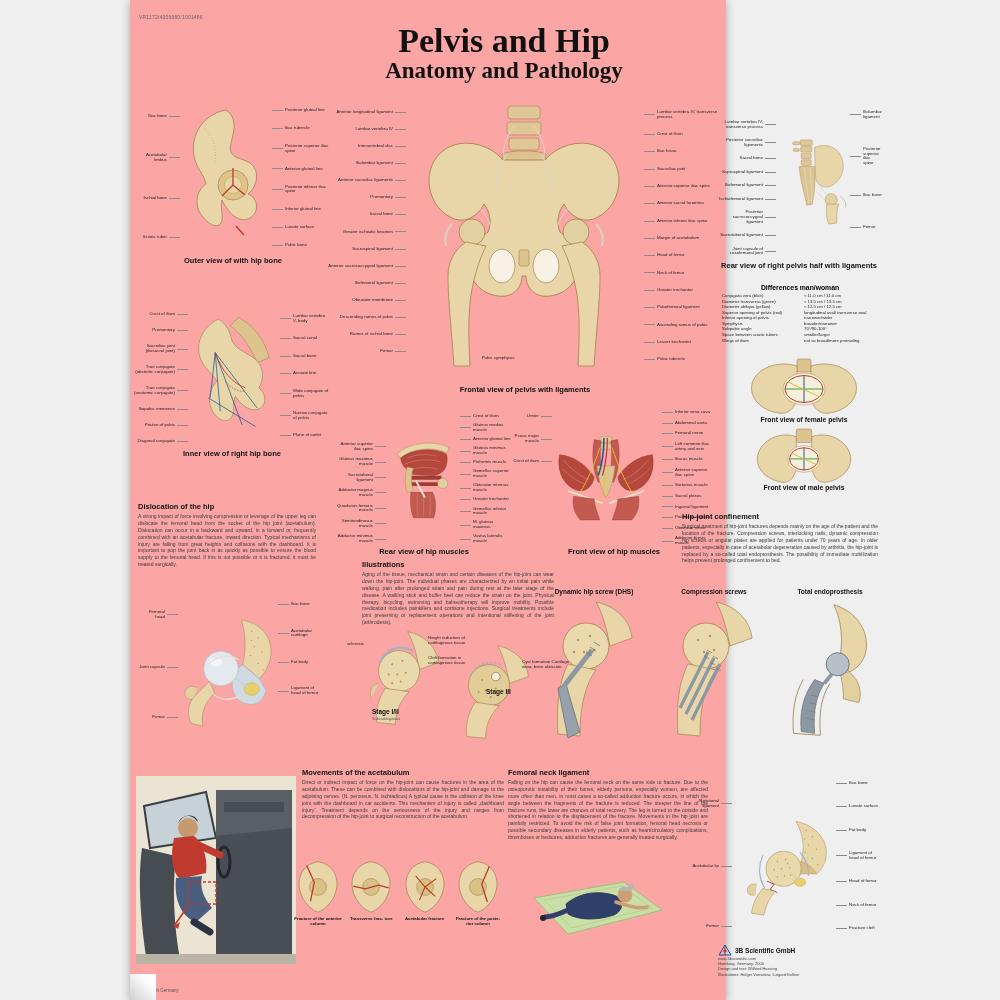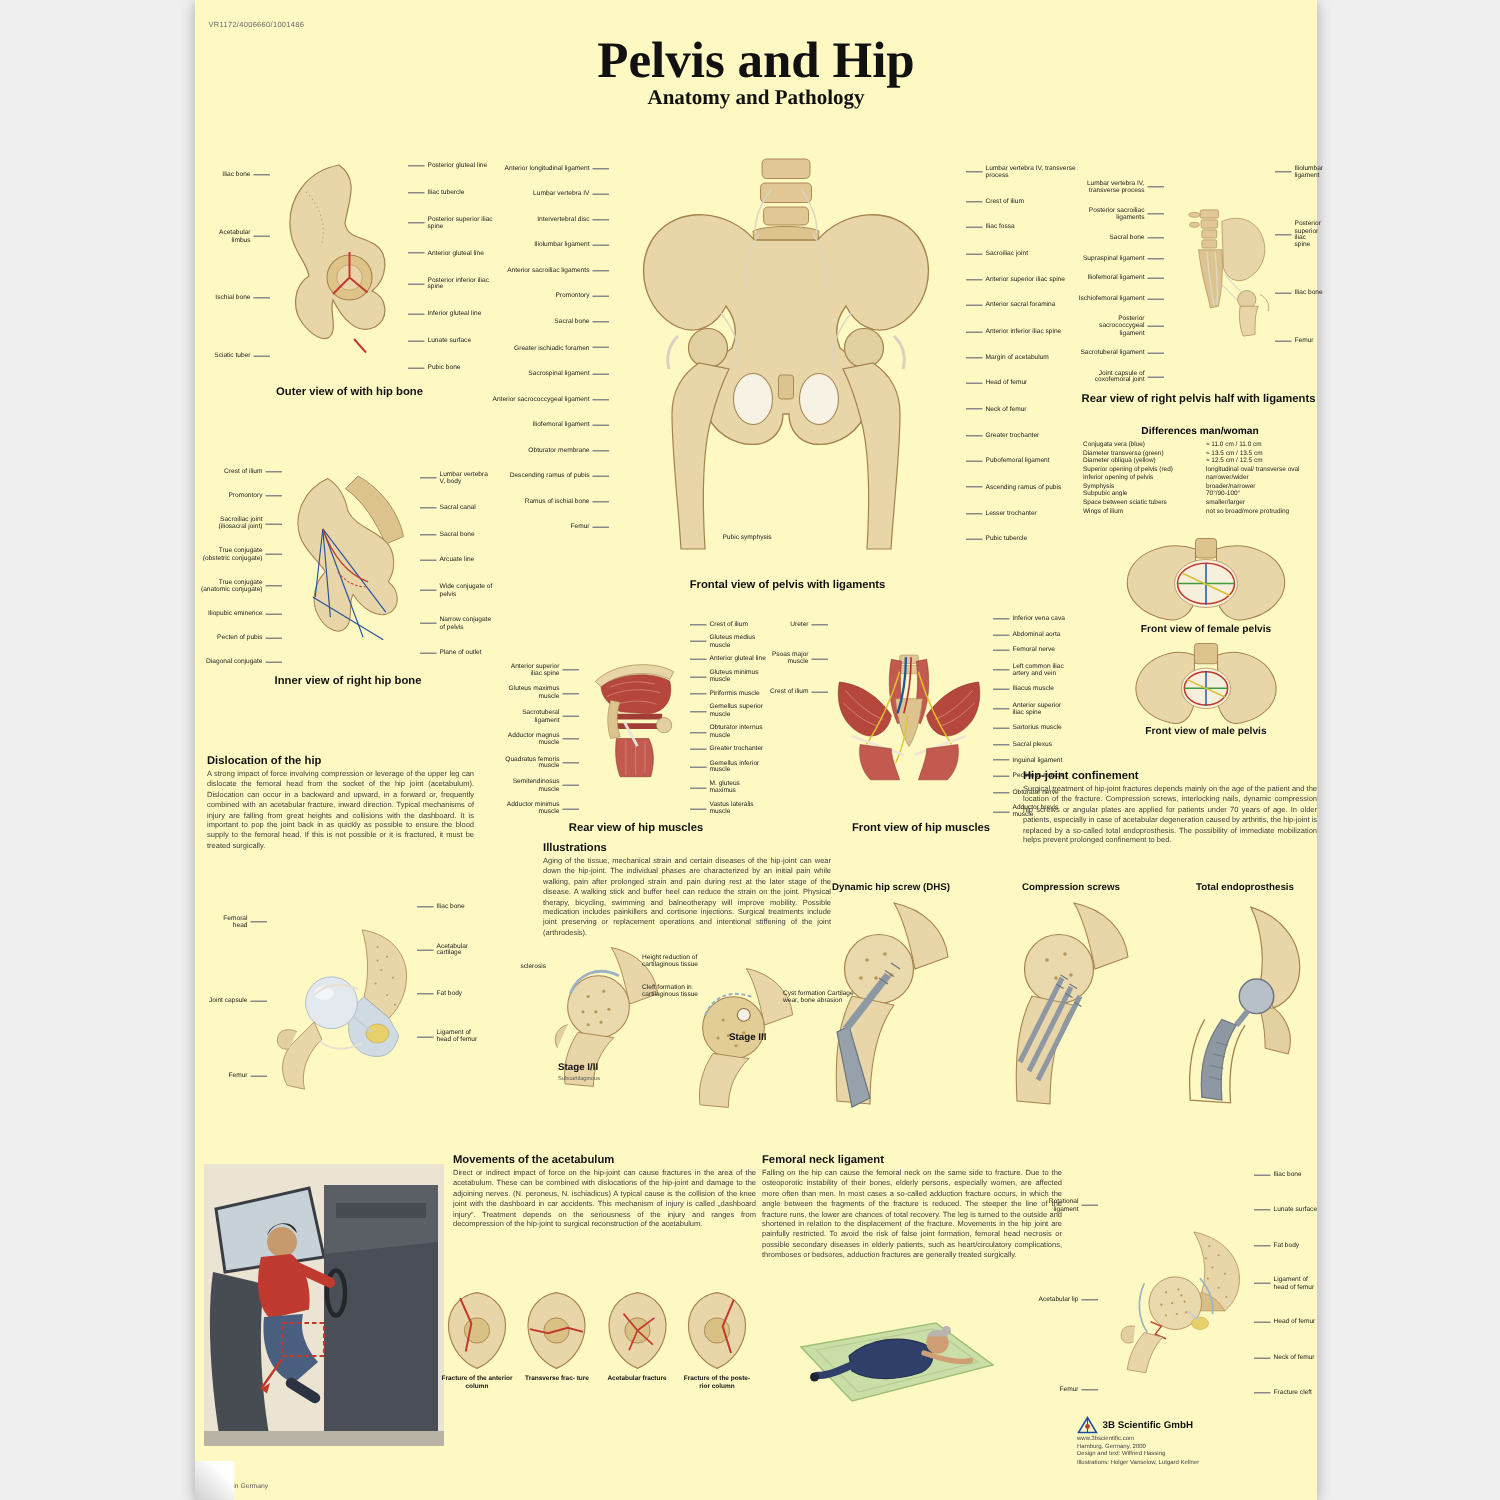--- a/index.html
+++ b/index.html
@@ -1,22 +1,22 @@
 <!DOCTYPE html>
 <html><head>
 <meta charset="utf-8">
 <style>
   *{box-sizing:border-box;margin:0;padding:0}
   html,body{width:1000px;height:1000px;background:#ececec;font-family:"Liberation Sans",sans-serif;overflow:hidden}
   .page{position:relative;width:1000px;height:1000px;background:#efefef}
-  .poster{position:absolute;left:130px;top:0;width:748px;height:1000px;background:#fef9c3;box-shadow:0 2px 9px rgba(0,0,0,.30)}
+  .poster{position:absolute;left:130px;top:0;width:596px;height:1000px;background:#fca5a5;box-shadow:0 2px 9px rgba(0,0,0,.30)}
   .abs{position:absolute}
   .code{font-size:5px;color:#666;letter-spacing:.2px}
   .title1{font-family:"Liberation Serif",serif;font-weight:bold;font-size:34px;color:#111;text-align:center;line-height:1}
-  .title2{font-family:"Liberation Serif",serif;font-weight:bold;font-size:14px;color:#111;text-align:center}
+  .title2{font-family:"Liberation Serif",serif;font-weight:bold;font-size:23px;color:#111;text-align:center}
   .cap{font-weight:bold;font-size:7.5px;color:#111;text-align:center;line-height:1.15}
   .scap{font-weight:bold;font-size:6.5px;color:#111;text-align:center;line-height:1.1}
   .h{font-weight:bold;font-size:7.5px;color:#111;margin-bottom:2px}
   .btxt{font-size:5px;line-height:1.38;color:#3c3c3c;text-align:justify}
   .labels{display:flex;flex-direction:column;justify-content:space-between;position:absolute}
   .lbl{display:flex;align-items:center;font-size:4.4px;color:#222;line-height:1.08}
   .lbl .t{flex:1}
   .labels.L .lbl .t{text-align:right}
   .labels.R .lbl .t{text-align:left}
   .lbl .ln{flex:0 0 11px;border-top:.6px solid #8a8a8a;margin:0 2px}

